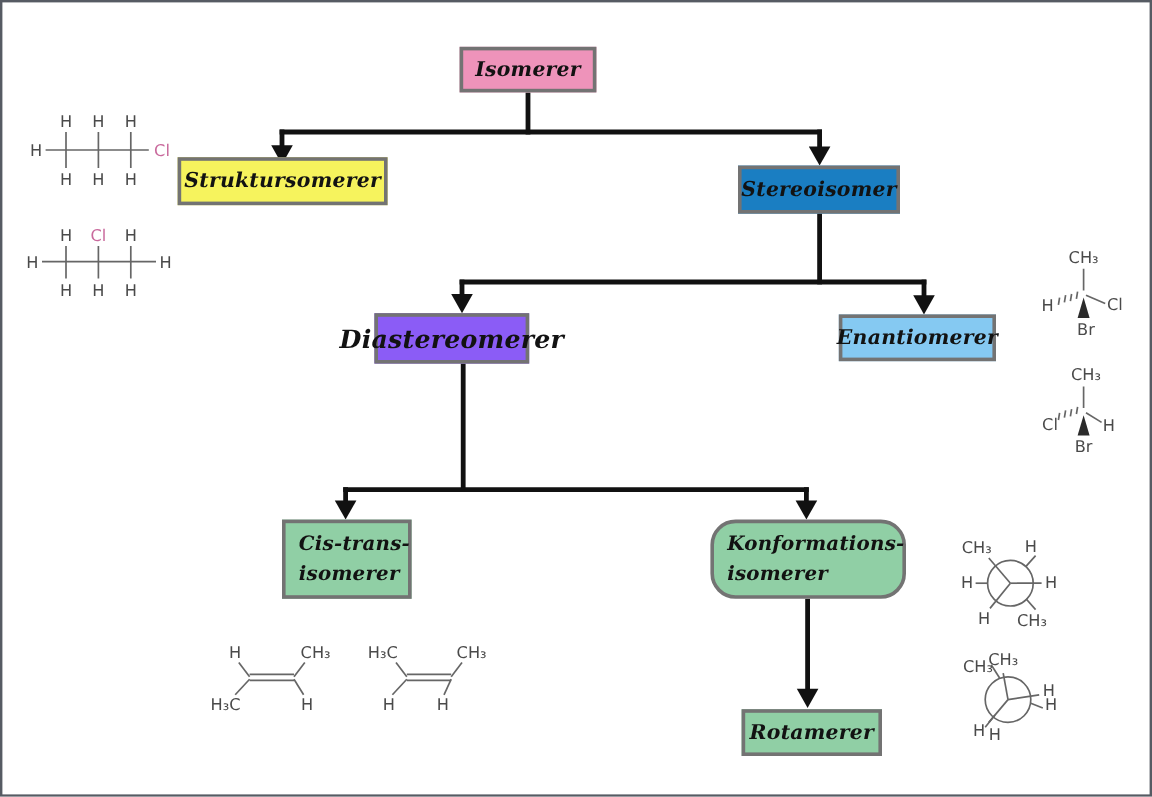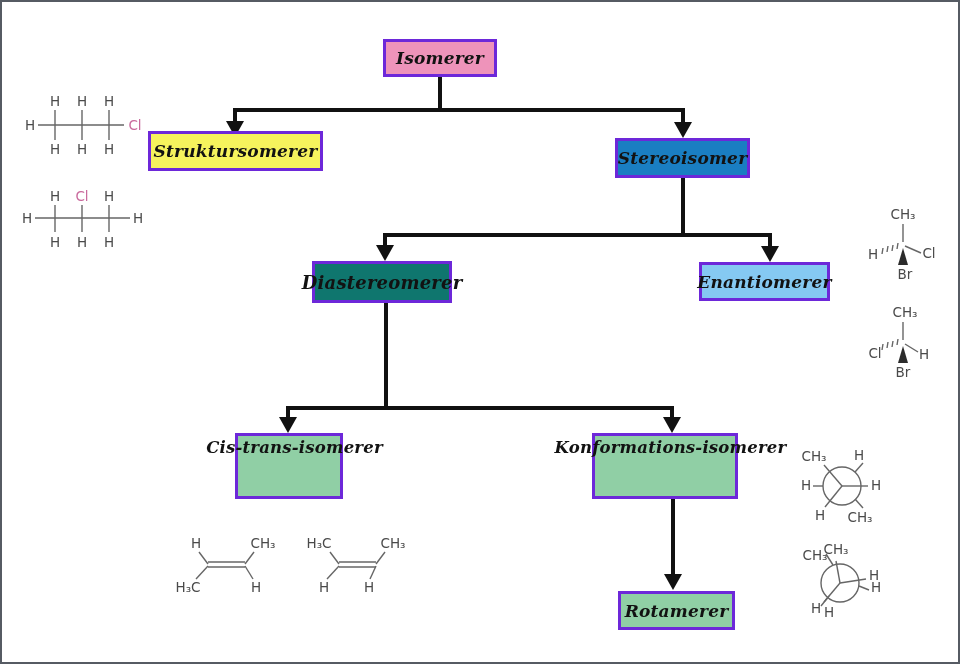--- a/index.html
+++ b/index.html
@@ -4,27 +4,27 @@
 <style>
   * { margin:0; padding:0; box-sizing:border-box; }
   html,body { background:#fff; }
   .canvas {
     position:relative; width:960px; height:664px;
     background:#ffffff; border:2px solid #565b63; overflow:hidden;
     font-family:"DejaVu Serif", serif;
   }
   .chart-svg { position:absolute; left:0; top:0; width:960px; height:664px; }
   .node {
-    position:absolute; border:3px solid #6d28d9; color:#121212;
+    position:absolute; border:3px solid #737373; color:#121212;
     display:flex; align-items:center; justify-content:center;
     font-weight:bold; font-style:italic; font-size:17px; letter-spacing:.2px;
   }
   .node span { white-space:nowrap; }
   .node.two-line {
-    flex-direction:row; align-items:flex-start; justify-content:center;
+    flex-direction:column; align-items:flex-start; justify-content:center;
     padding-left:11px; font-size:16.5px; line-height:1.5;
   }
   svg text {
     font-family:"DejaVu Sans", sans-serif; font-size:13.5px; fill:#4a4a4a;
   }
   svg .bond { stroke:#666; stroke-width:1.4; fill:none; }
   svg .conn { stroke:#111; stroke-width:4; }
   svg .arrow { fill:#111; stroke:none; }
 </style>
 </head>
@@ -182,34 +182,34 @@
   </div>
 
   <div class="node" style="left: 146px; top: 129px; width: 175px; height: 40px; background-color: rgb(246, 243, 93);">
     <span>Struktursomerer</span>
   </div>
 
   <div class="node" style="left: 613px; top: 136px; width: 135px; height: 40px; background-color: rgb(26, 126, 194);">
     <span>Stereoisomer</span>
   </div>
 
-  <div class="node" style="left: 310px; top: 259px; width: 140px; height: 42px; font-size: 18px; background-color: #0f766e;">
+  <div class="node" style="left: 310px; top: 259px; width: 129px; height: 42px; font-size: 21px; background-color: #8b5cf6;">
     <span>Diastereomerer</span>
   </div>
 
   <div class="node" style="left: 697px; top: 260px; width: 131px; height: 39px; background-color: rgb(133, 201, 242);">
     <span>Enantiomerer</span>
   </div>
 
   <div class="node two-line" style="left: 233px; top: 431px; width: 108px; height: 66px; background-color: rgb(144, 207, 165);">
     <span>Cis-trans-</span>
     <span>isomerer</span>
   </div>
 
-  <div class="node two-line" style="left: 590px; top: 431px; width: 146px; height: 66px; background-color: rgb(144, 207, 165);">
+  <div class="node two-line" style="left: 590px; top: 431px; width: 163px; height: 66px; background-color: rgb(144, 207, 165); border-radius: 21px;">
     <span>Konformations-</span>
     <span>isomerer</span>
   </div>
 
   <div class="node" style="left: 616px; top: 589px; width: 117px; height: 39px; background-color: rgb(144, 207, 165); align-items: center;">
     <span>Rotamerer</span>
   </div>
 
 </div>
 

